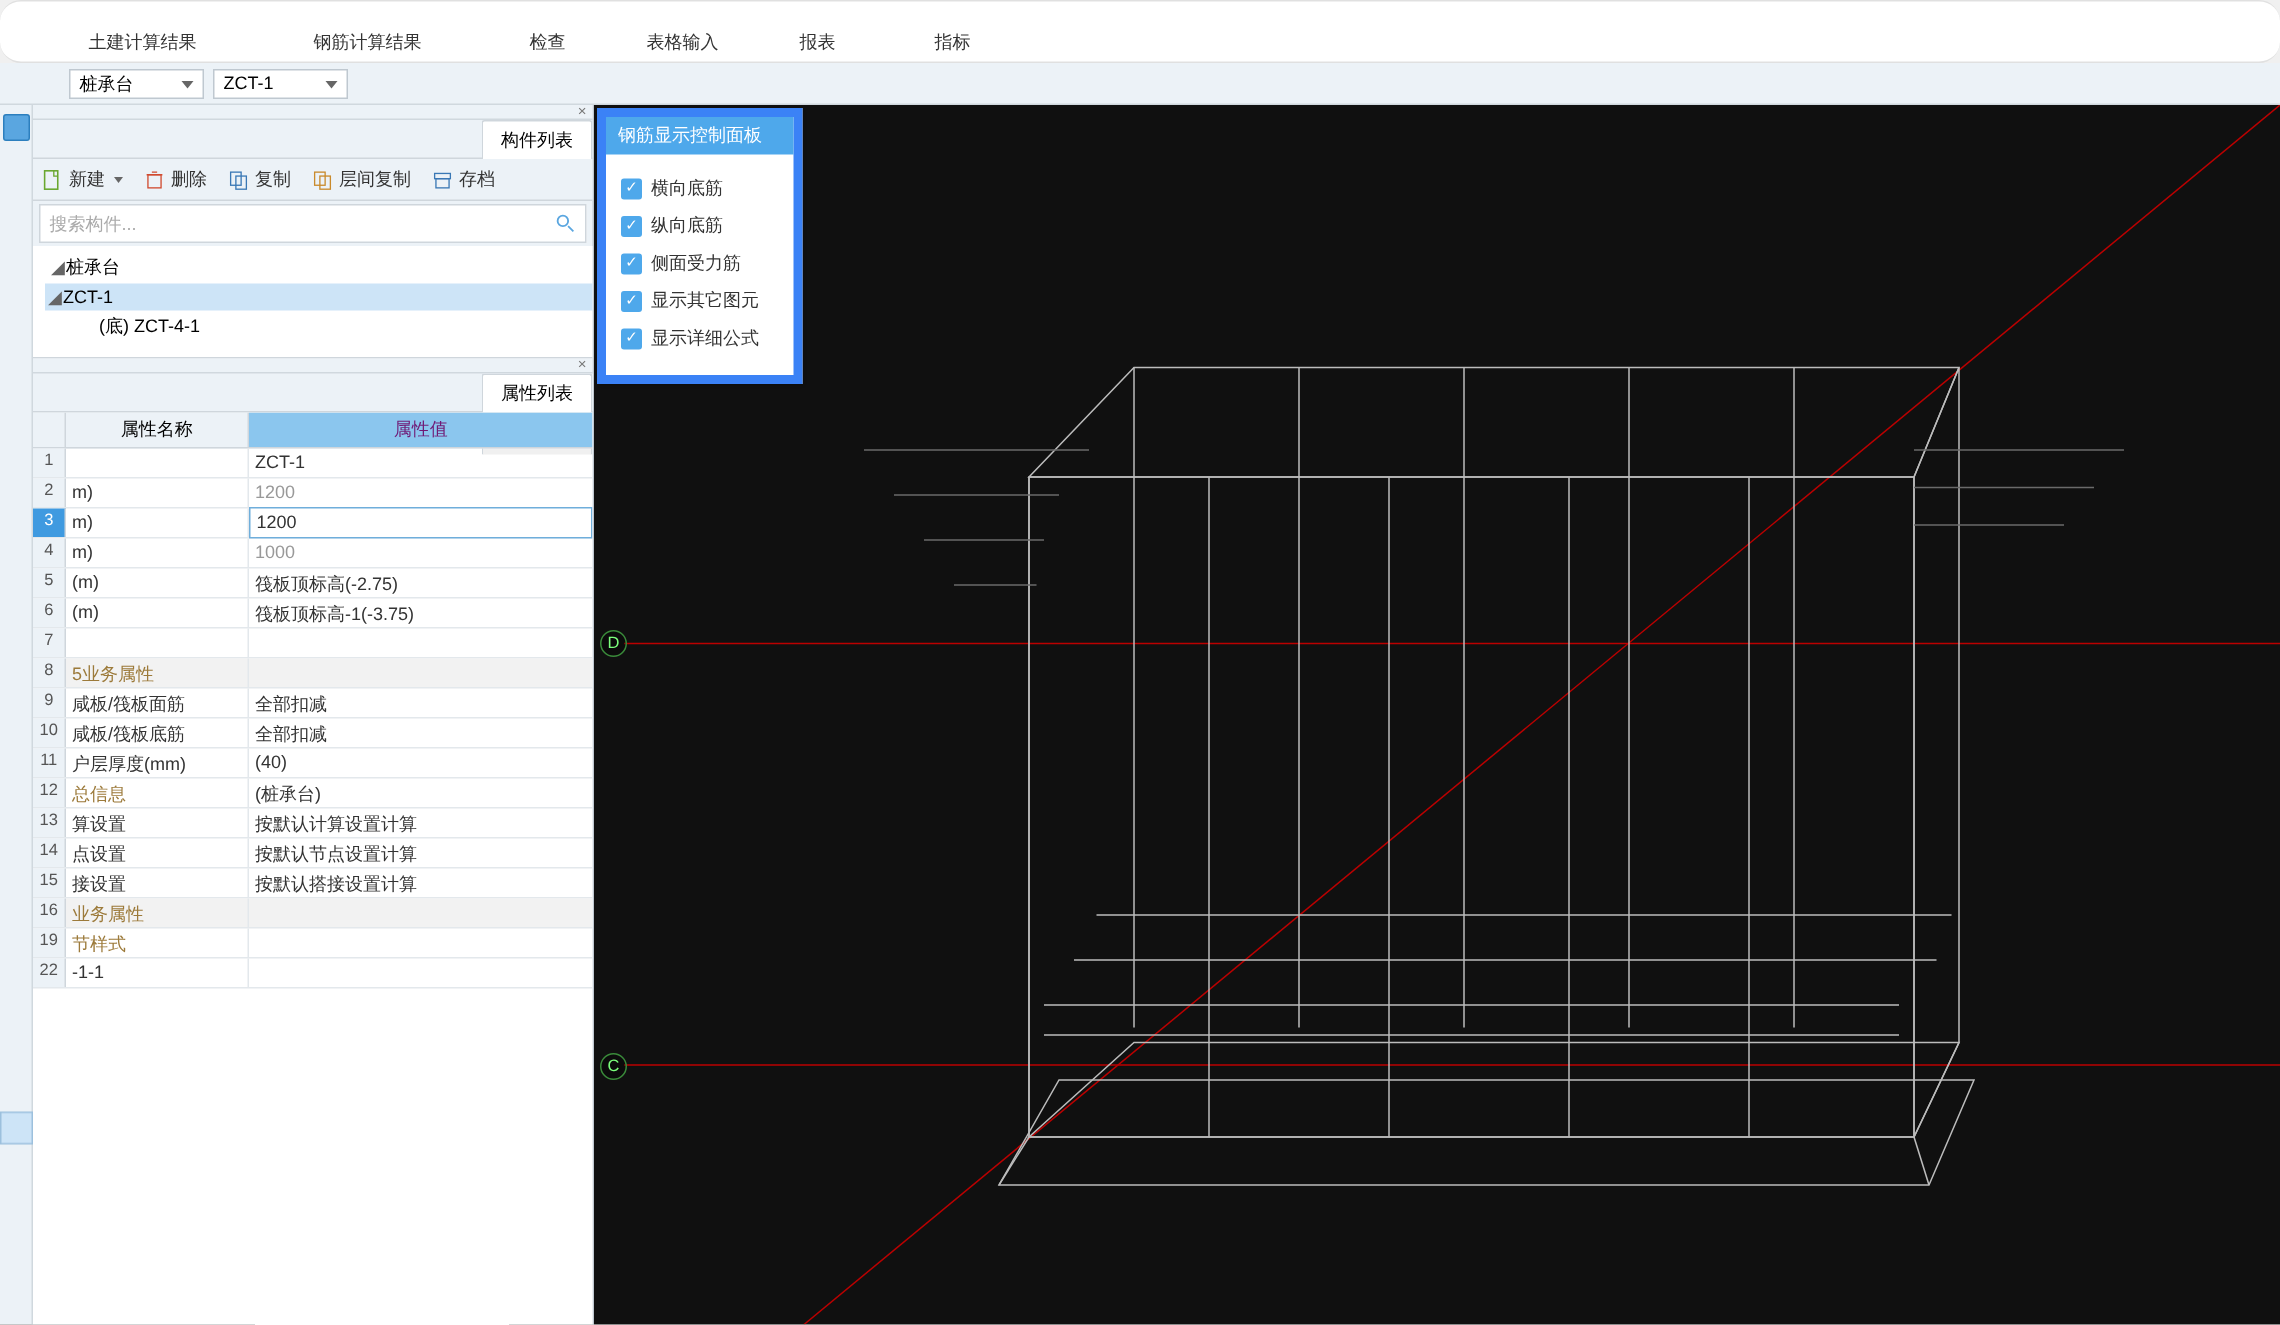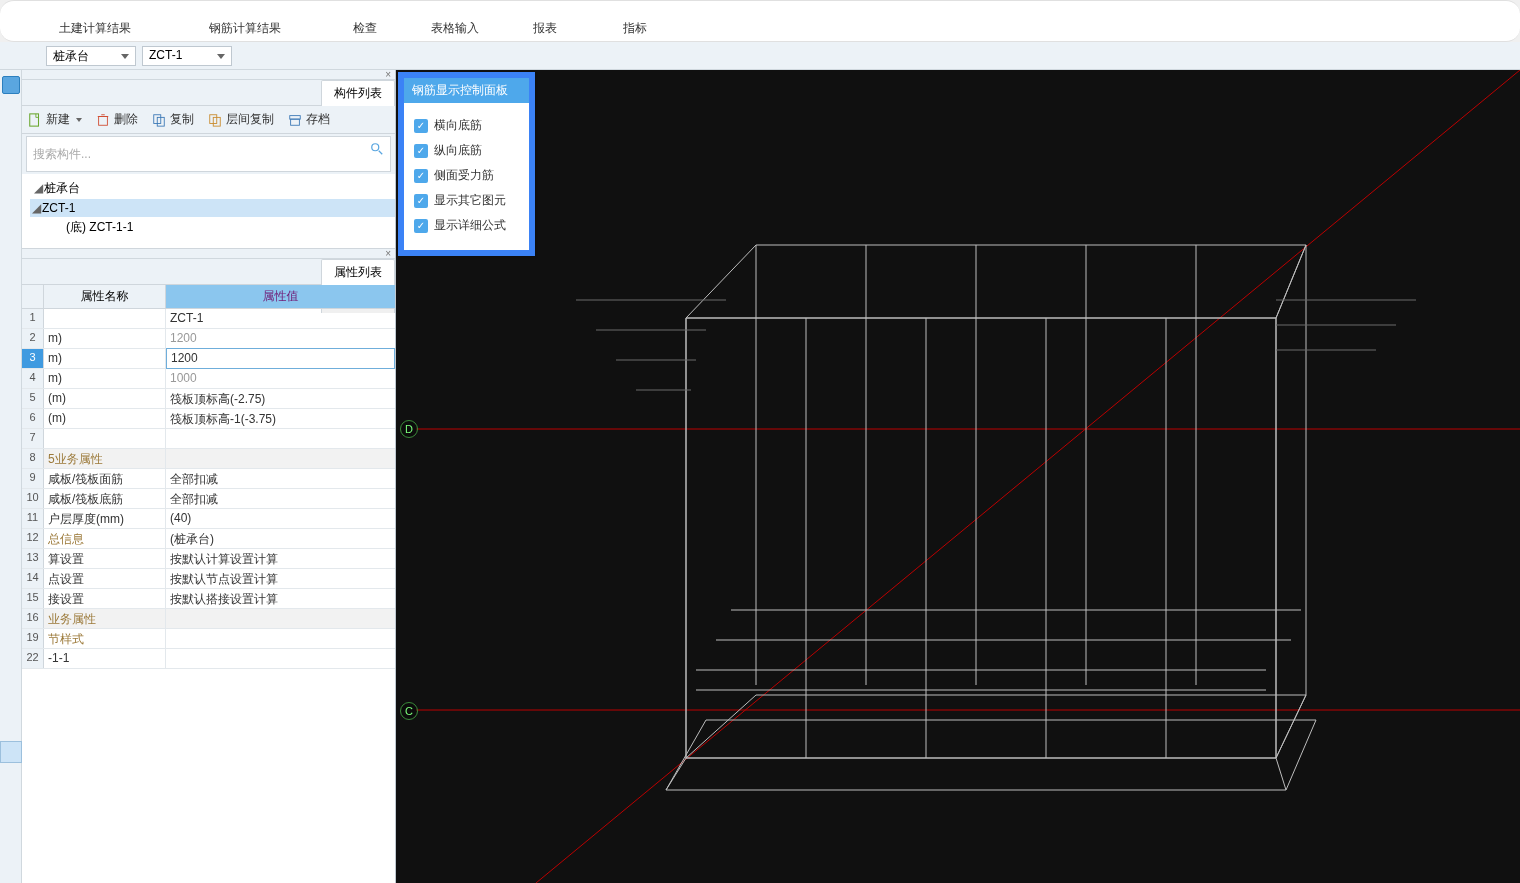--- a/index.html
+++ b/index.html
@@ -27,21 +27,21 @@
 
 .tabs { height: 26px; background: #ecf2f7; display: flex; align-items: flex-end; border-bottom: 1px solid #cfd6dc; padding-left: 6px; gap: 2px; flex-direction: column; }
 .tab { padding: 4px 12px 4px; background: #f0f0f0; border: 1px solid #cfd6dc; border-bottom: none; color: #6d28d9; border-radius: 2px 2px 0 0; }
 .tab.active { background: #fff; color: #000; }
 
 .toolbar { height: 28px; background: #ecf2f7; border-bottom: 1px solid #cfd6dc; display: flex; align-items: center; padding: 0 6px; gap: 14px; }
 .toolbar .tbtn { display: flex; align-items: center; gap: 4px; color: #333; }
 .toolbar .tbtn svg { width: 14px; height: 14px; }
 .toolbar .tbtn .dd::after { content: ""; display: inline-block; border-left: 3px solid transparent; border-right: 3px solid transparent; border-top: 4px solid #666; margin-left: 2px; vertical-align: middle; }
 
-.search { height: 36px; background: #fff; border: 1px solid #cfd6dc; margin: 2px 4px; display: flex; align-items: center; padding: 0 6px; color: #aaa; position: relative; }
+.search { height: 26px; background: #fff; border: 1px solid #cfd6dc; margin: 2px 4px; display: flex; align-items: center; padding: 0 6px; color: #aaa; position: relative; }
 .search .mag { position: absolute; right: 6px; top: 5px; color: #5aa6e0; }
 
 .tree { background: #fff; flex: 0 0 auto; padding: 4px 0 10px 8px; border-bottom: 1px solid #cfd6dc; }
 .tree .node { padding: 2px 4px; white-space: nowrap; }
 .tree .exp { display: inline-block; width: 10px; color: #666; }
 .tree .lvl1 { padding-left: 2px; }
 .tree .lvl2 { padding-left: 36px; }
 .tree .sel { background: #cde4f7; }
 
 .prop-panel { flex: 1; display: flex; flex-direction: column; background: #fff; min-height: 0; }
@@ -149,21 +149,21 @@
         <span class="mag">
           <svg width="14" height="14" viewBox="0 0 16 16">
               <circle cx="6" cy="6" r="4" fill="none" stroke="#5aa6e0" stroke-width="1.4"></circle>
               <path d="M10 10l4 4" stroke="#5aa6e0" stroke-width="1.4"></path>
             </svg>
         </span>
       </div>
       <div class="tree">
         <div class="node"><span class="exp">◢</span><span>桩承台</span></div>
         <div class="node lvl1 sel"><span class="exp">◢</span><span>ZCT-1</span></div>
-        <div class="node lvl2"><span>(底)  ZCT-1-1</span></div>
+        <div class="node lvl2"><span>(底)  ZCT-4-1</span></div>
       </div>
 
       <div class="pn-handle">
           <span class="x">×</span>
         </div>
       <div class="prop-panel">
         <div class="tabs">
           <div class="tab active">属性列表</div>
           <div class="tab">图层管理</div>
         </div>

